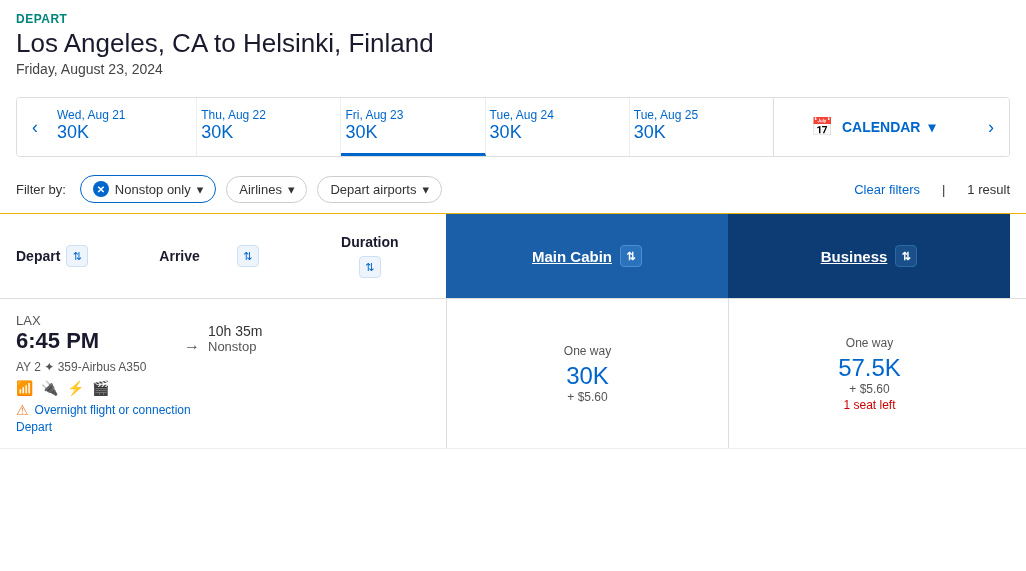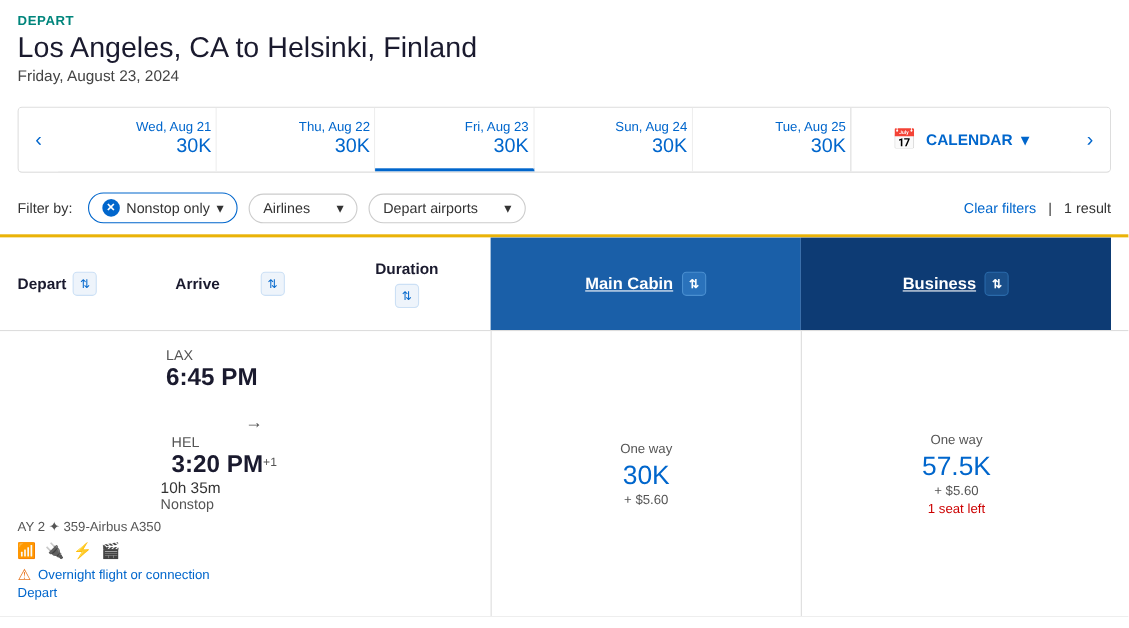--- a/index.html
+++ b/index.html
@@ -54,21 +54,21 @@
       flex-shrink: 0;
     }
 
     .date-cells {
       display: flex;
       flex: 1;
     }
 
     .date-cell {
       flex: 1;
-      text-align: right;
+      text-align: left;
       padding: 10px 4px;
       cursor: pointer;
       border-right: 1px solid #eee;
     }
 
     .date-cell:last-child {
       border-right: none;
     }
 
     .date-cell.active {
@@ -102,21 +102,21 @@
     .calendar-icon {
       font-size: 18px;
     }
 
     
     .filter-bar {
       display: flex;
       align-items: center;
       padding: 10px 16px;
       gap: 10px;
-      border-bottom: 3px solid #eab308;
+      border-bottom: 1px solid #eab308;
     }
 
     .filter-label {
       color: #333;
       font-size: 13px;
       margin-right: 4px;
     }
 
     .filter-chip {
       display: flex;
@@ -140,35 +140,35 @@
       display: flex;
       align-items: center;
       justify-content: center;
       font-size: 10px;
       font-weight: bold;
     }
 
     .filter-dropdown {
       display: flex;
       align-items: center;
-      gap: 24px;
+      gap: 6px;
       border: 1px solid #ccc;
       border-radius: 20px;
       padding: 5px 12px;
       font-size: 13px;
       color: #333;
       cursor: pointer;
       background: #fff;
     }
 
     .clear-filters-area {
       margin-left: auto;
       display: flex;
       align-items: center;
-      gap: 11px;
+      gap: 22px;
       font-size: 13px;
     }
 
     .clear-filters-link {
       color: #0066cc;
       cursor: pointer;
       text-decoration: none;
     }
 
     .result-count {
@@ -249,23 +249,22 @@
 
     .flight-info-cols {
       display: flex;
       flex-direction: column;
       width: 430px;
       padding: 14px 0;
     }
 
     .flight-main-row {
       display: flex;
-      align-items: center;
+      align-items: flex-end;
       gap: 0;
-      flex-direction: column;
     }
 
     .flight-depart-block {
       width: 160px;
     }
 
     .flight-arrive-block {
       width: 150px;
     }
 
@@ -418,21 +417,21 @@
     </div>
       <div class="date-cell">
       <div class="day-label">Thu, Aug 22</div>
       <div class="price">30K</div>
     </div>
       <div class="date-cell active">
       <div class="day-label">Fri, Aug 23</div>
       <div class="price">30K</div>
     </div>
       <div class="date-cell">
-      <div class="day-label">Sun, Aug 24</div>
+      <div class="day-label">Tue, Aug 24</div>
       <div class="price">30K</div>
     </div>
       <div class="date-cell">
       <div class="day-label">Tue, Aug 25</div>
       <div class="price">30K</div>
     </div>
     </div>
 
   <div class="calendar-btn-area">
     <span class="calendar-icon">📅</span>
@@ -500,26 +499,20 @@
   <div class="flight-info-cols">
     <div class="flight-main-row">
 
       <div class="flight-depart-block">
         <div class="airport-code">LAX</div>
         <div class="time-big">6:45 PM</div>
       </div>
 
       <div class="arrow-right">→</div>
 
-      <div class="flight-arrive-block">
-        <div class="airport-code">HEL</div>
-        <div>
-          <span class="time-big">3:20 PM</span><span class="superscript">+1</span>
-        </div>
-      </div>
 
       <div class="flight-duration-block">
         <div class="duration-text">10h 35m</div>
         <div class="nonstop-text">Nonstop</div>
       </div>
     </div>
 
     <div class="flight-meta">AY 2  ✦  359-Airbus A350</div>
 
     <div class="amenity-icons">

